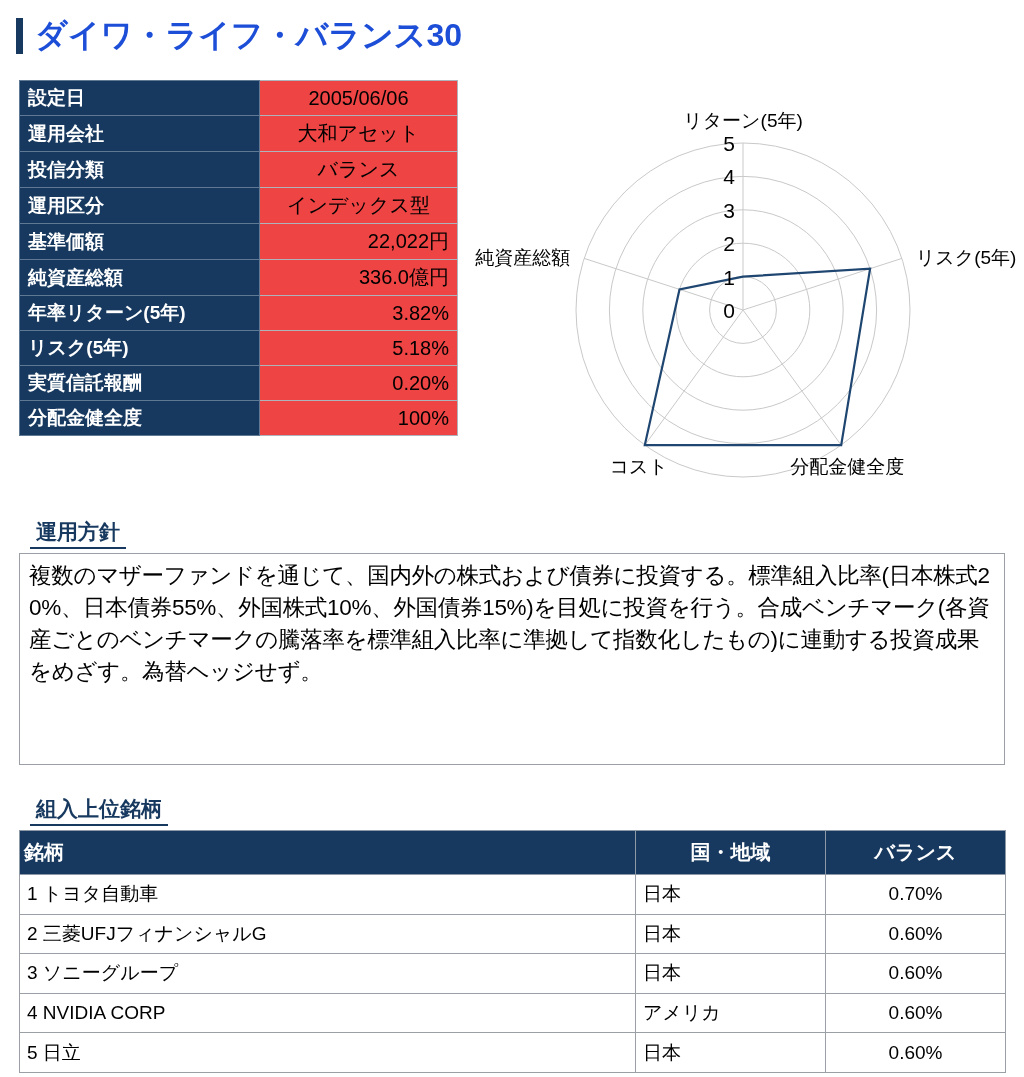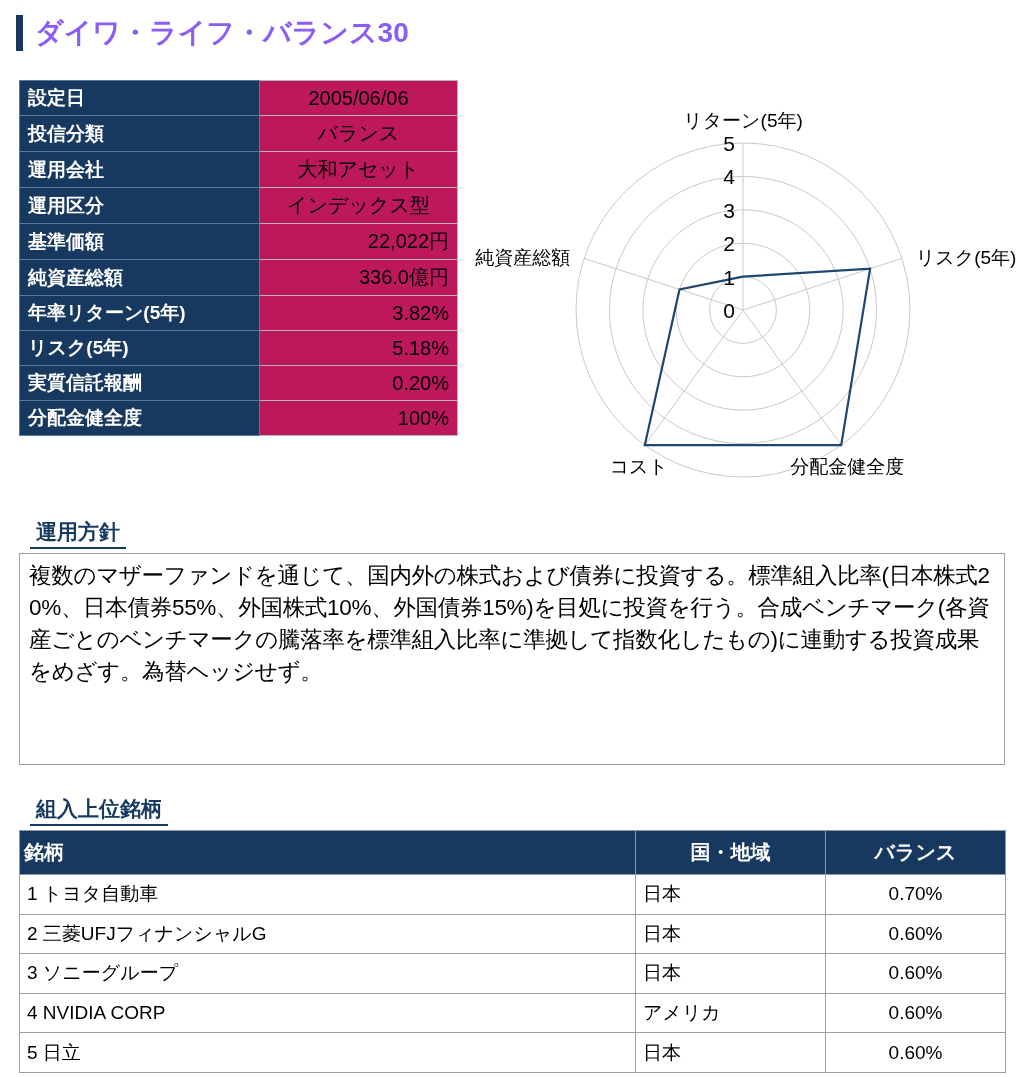--- a/index.html
+++ b/index.html
@@ -17,21 +17,21 @@
 
   
   .title-row {
     position: absolute; left: 16px; top: 14px;
     display: flex; align-items: center; gap: 12px;
   }
   .title-bar {
     width: 7px; height: 36px; background: #17395f;
   }
   .title-text {
-    font-size: 28px; font-weight: bold; color: #8b5cf6;
+    font-size: 32px; font-weight: bold; color: #1d4ed8;
     letter-spacing: 0px; white-space: nowrap;
   }
 
   
   .facts {
     position: absolute; left: 19px; top: 80px;
     width: 438px;
     border-collapse: collapse;
     table-layout: fixed;
   }
@@ -47,21 +47,21 @@
   .facts td.k {
     width: 240px;
     background: #17395f;
     color: #ffffff;
     font-weight: bold;
     text-align: left;
     border-color: #5f7894;
   }
   .facts td.v {
     width: 198px;
-    background: #be185d;
+    background: #ef4444;
     color: #000;
     text-align: right;
     font-size: 20px;
   }
   .facts td.v.center { text-align: center; }
 
   
   .radar-wrap {
     position: absolute; left: 466px; top: 62px;
     width: 558px; height: 450px;
@@ -142,26 +142,26 @@
   <div class="title-text">ダイワ・ライフ・バランス30</div>
 </div>
 
 <table class="facts">
   <tbody>
       <tr>
         <td class="k">設定日</td>
         <td class="v center">2005/06/06</td>
       </tr>
       <tr>
+        <td class="k">運用会社</td>
+        <td class="v center">大和アセット</td>
+      </tr>
+      <tr>
         <td class="k">投信分類</td>
         <td class="v center">バランス</td>
-      </tr>
-      <tr>
-        <td class="k">運用会社</td>
-        <td class="v center">大和アセット</td>
       </tr>
       <tr>
         <td class="k">運用区分</td>
         <td class="v center">インデックス型</td>
       </tr>
       <tr>
         <td class="k">基準価額</td>
         <td class="v">22,022円</td>
       </tr>
       <tr>

